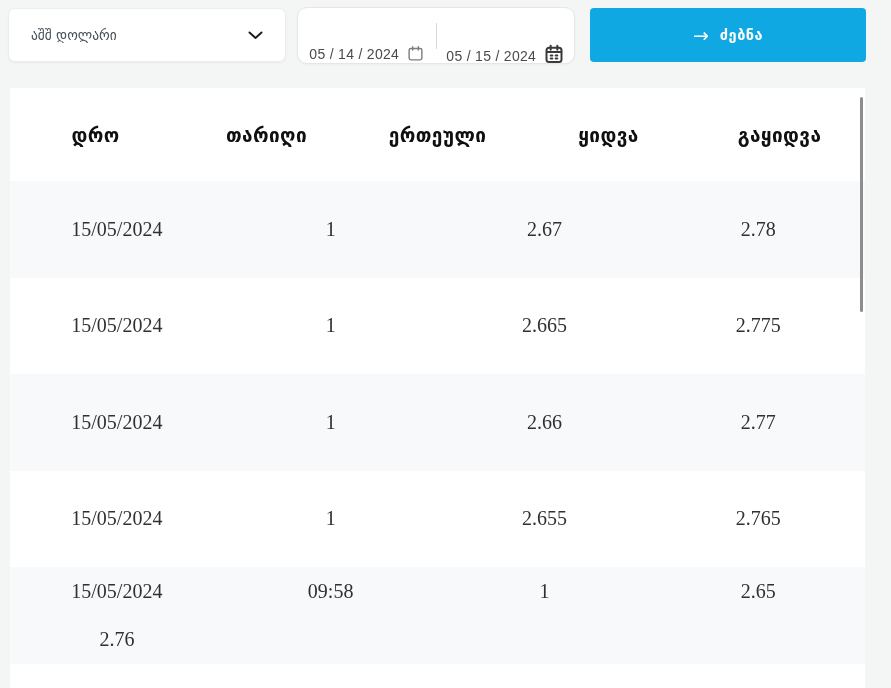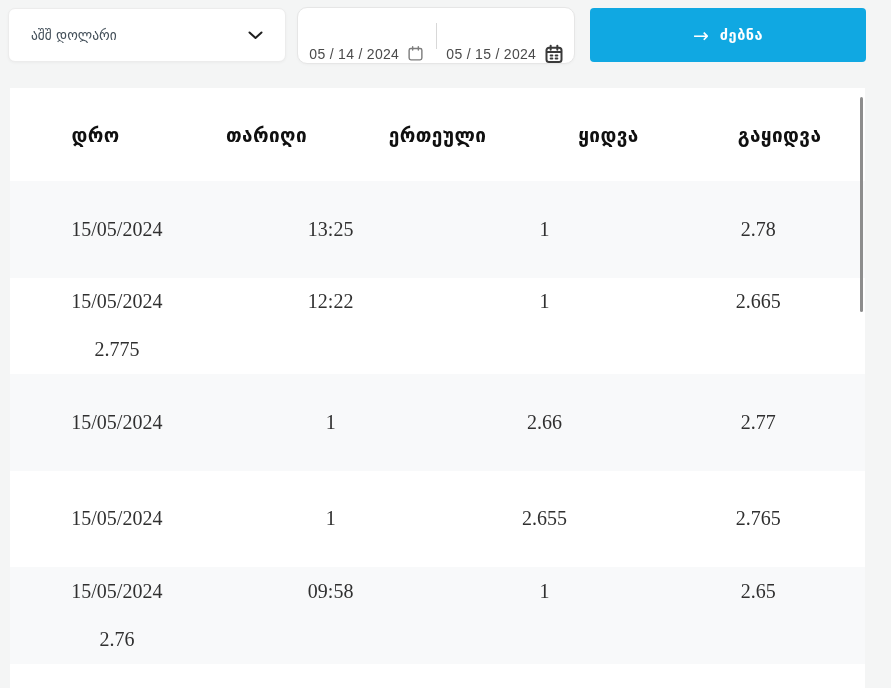--- a/index.html
+++ b/index.html
@@ -34,21 +34,21 @@
     width: 278px; height: 57px;
     background: #ffffff;
     border: 1px solid #e6e6e6;
     border-radius: 10px;
     box-sizing: border-box;
     display: flex; align-items: center;
     box-shadow: 0 1px 3px rgba(0,0,0,0.03);
   }
   .date-field {
     flex: 1;
-    display: flex; align-items: center; justify-content: center;
+    display: flex; align-items: flex-end; justify-content: center;
     gap: 8px;
     font-family: "Liberation Sans", sans-serif;
     font-size: 14px; color: #4b4b4b;
     letter-spacing: 0.3px;
     cursor: text;
     min-width: 0;
     margin-top: 36px;
   }
   .date-field .cal { display: flex; align-items: center; flex: 0 0 auto; cursor: pointer; }
   .dates-divider { width: 1px; height: 26px; background: #d8d8d8; flex: 0 0 auto; }
@@ -161,27 +161,26 @@
     <div class="th">დრო</div>
     <div class="th">თარიღი</div>
     <div class="th">ერთეული</div>
     <div class="th">ყიდვა</div>
     <div class="th">გაყიდვა</div>
   </div>
 
   <div class="tbody">
     <div class="trow">
       <div class="td">15/05/2024</div>
-      <div class="td">13:25</div>
-      <div class="td">1</div>
+      <div class="td">1</div>
+      <div class="td">2.67</div>
       <div class="td">2.78</div>
     </div>
     <div class="trow">
       <div class="td">15/05/2024</div>
-      <div class="td">12:22</div>
       <div class="td">1</div>
       <div class="td">2.665</div>
       <div class="td">2.775</div>
     </div>
     <div class="trow">
       <div class="td">15/05/2024</div>
       <div class="td">1</div>
       <div class="td">2.66</div>
       <div class="td">2.77</div>
     </div>

